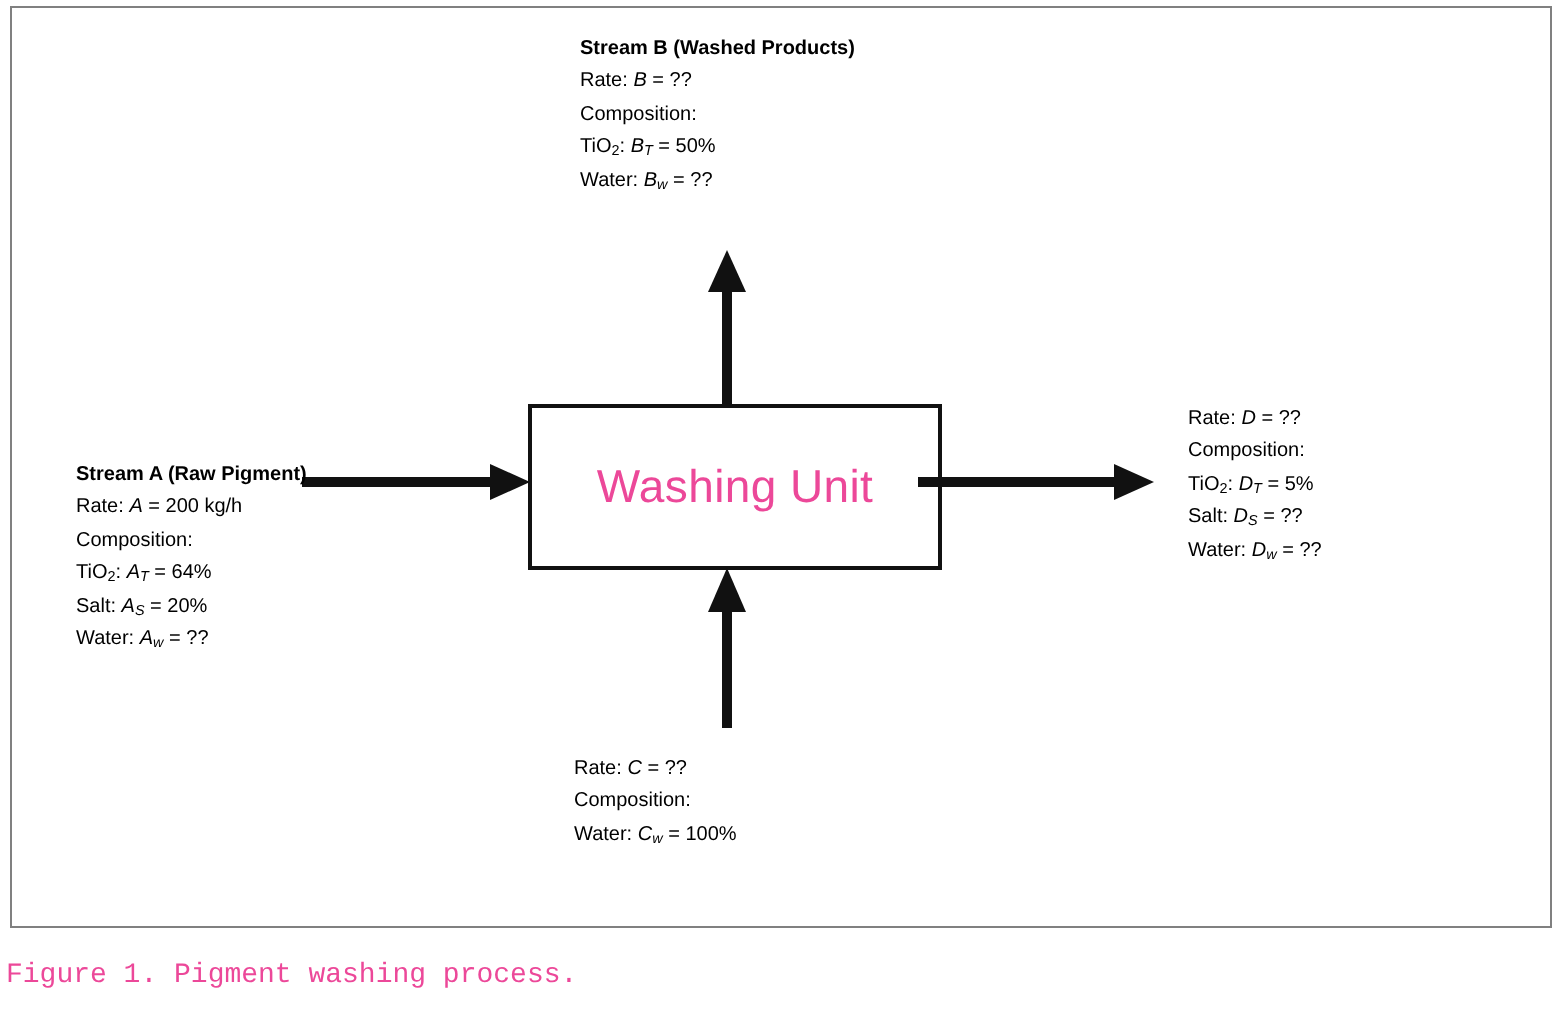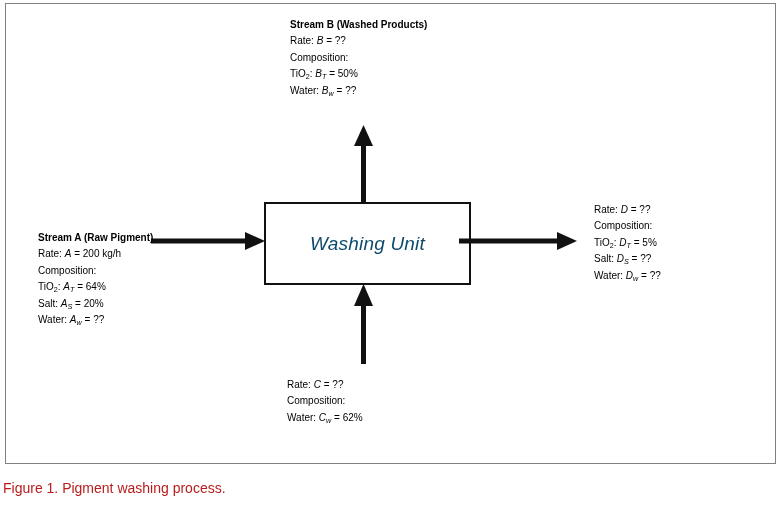--- a/index.html
+++ b/index.html
@@ -35,25 +35,24 @@
     width: 207px;
     height: 83px;
     border: 2px solid #111111;
     box-sizing: border-box;
     background: #ffffff;
     display: flex;
     align-items: center;
     justify-content: center;
   }
   #unit-box .unit-label {
-    font-size: 19px;
+    font-size: 23px;
     letter-spacing: 0.2px;
-    color: #0c4a6e;
+    color: #ec4899;
     white-space: nowrap;
-    font-style: italic;
   }
 
   
   .stream-block {
     position: absolute;
     font-size: 10px;
     line-height: 16.4px;
     color: #000000;
     white-space: nowrap;
   }
@@ -89,22 +88,23 @@
   #arrow-b { left: 344px; top: 120px; }
   #arrow-c { left: 344px; top: 278px; }
 
   
   #figure-caption {
     position: absolute;
     left: 3px;
     top: 478px;
     font-size: 14px;
     line-height: 20px;
-    color: #b91c1c;
+    color: #ec4899;
     white-space: nowrap;
+    font-family: Liberation Mono, monospace;
   }
 </style>
 </head>
 <body>
 
 <div id="figure-frame">
 
   <div id="unit-box">
     <span class="unit-label">Washing Unit</span>
   </div>
@@ -150,21 +150,21 @@
     <span class="stream-title">Stream B (Washed Products)</span>
     <span class="stream-line"><span>Rate: </span><i>B</i><span> = ??</span></span>
     <span class="stream-line">Composition:</span>
     <span class="stream-line"><span>TiO</span><sub>2</sub><span>: </span><i>B</i><sub><i>T</i></sub><span> = 50%</span></span>
     <span class="stream-line"><span>Water: </span><i>B</i><sub><i>w</i></sub><span> = ??</span></span>
   </div>
 
   <div class="stream-block" id="stream-c-block">
     <span class="stream-line"><span>Rate: </span><i>C</i><span> = ??</span></span>
     <span class="stream-line">Composition:</span>
-    <span class="stream-line"><span>Water: </span><i>C</i><sub><i>w</i></sub><span> = 62%</span></span>
+    <span class="stream-line"><span>Water: </span><i>C</i><sub><i>w</i></sub><span> = 100%</span></span>
   </div>
 
   <div class="stream-block" id="stream-d-block">
     <span class="stream-line"><span>Rate: </span><i>D</i><span> = ??</span></span>
     <span class="stream-line">Composition:</span>
     <span class="stream-line"><span>TiO</span><sub>2</sub><span>: </span><i>D</i><sub><i>T</i></sub><span> = 5%</span></span>
     <span class="stream-line"><span>Salt: </span><i>D</i><sub><i>S</i></sub><span> = ??</span></span>
     <span class="stream-line"><span>Water: </span><i>D</i><sub><i>w</i></sub><span> = ??</span></span>
   </div>
 

